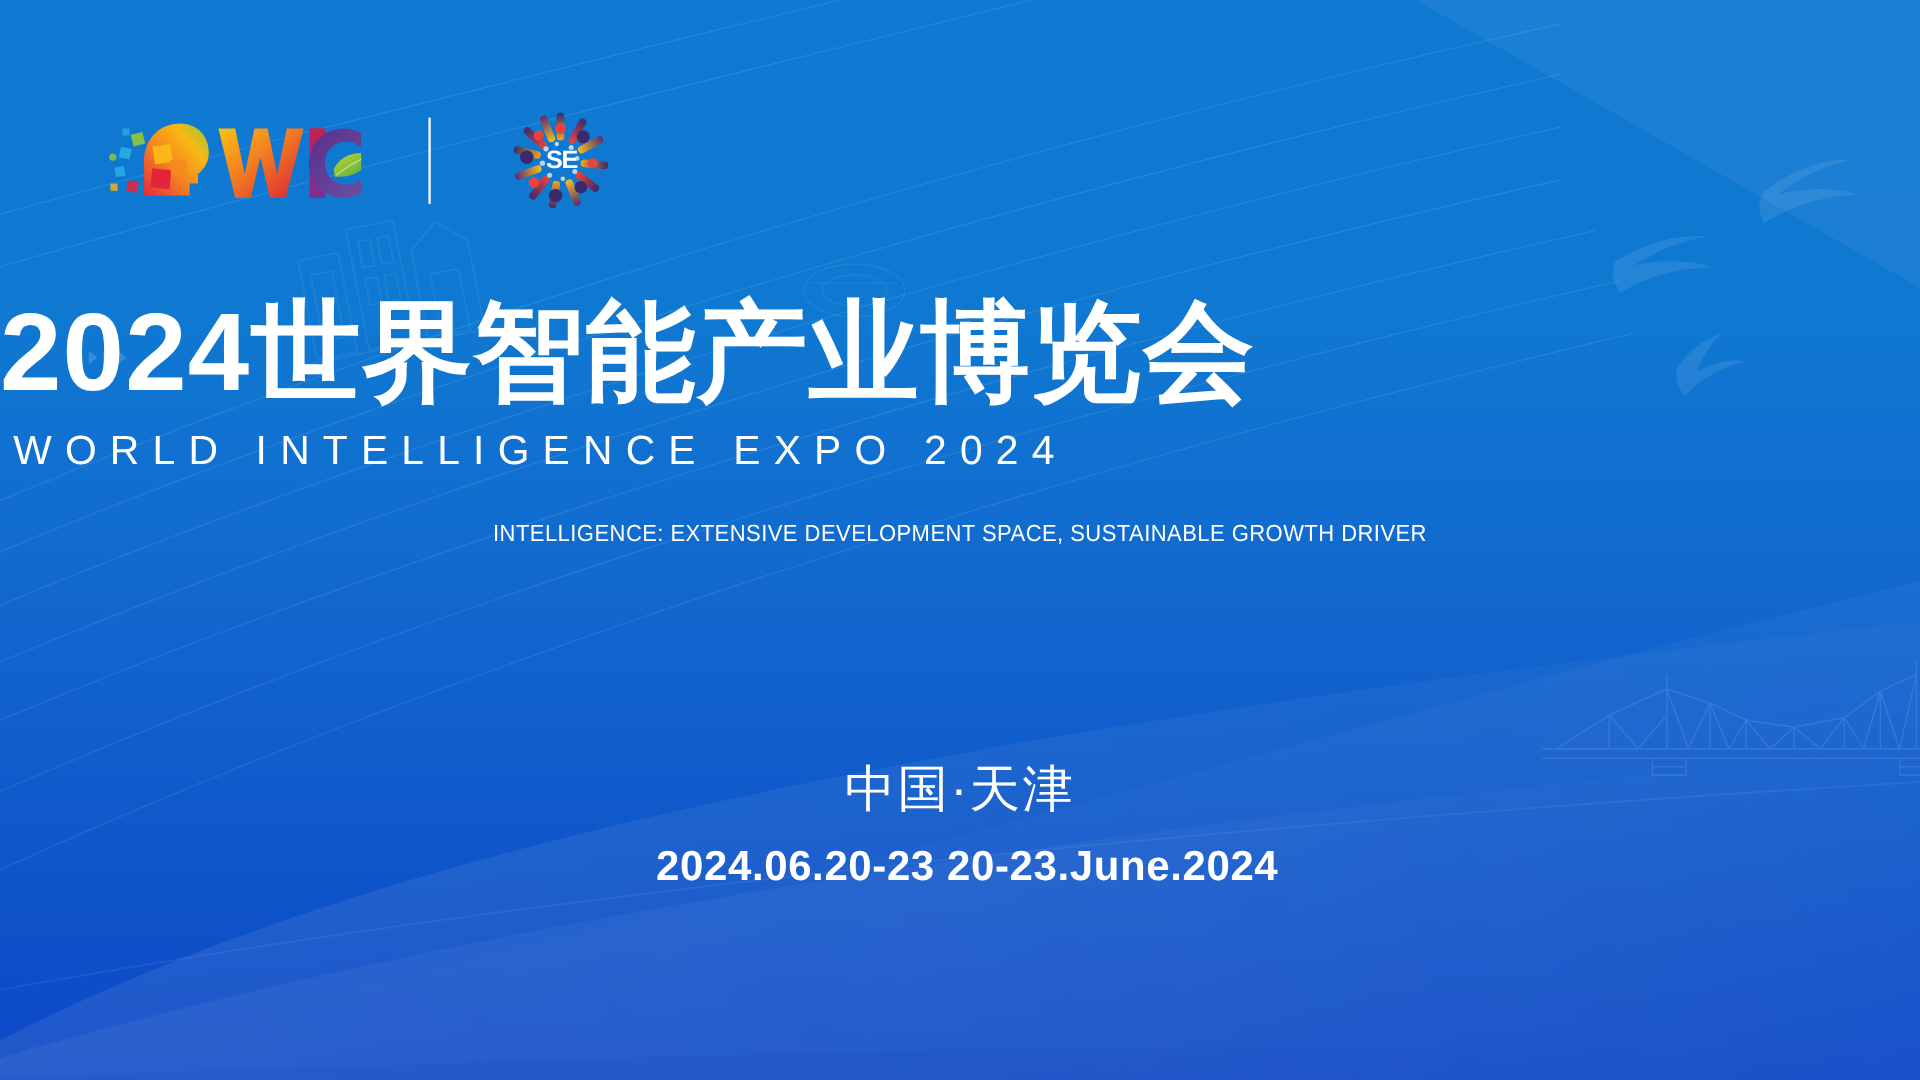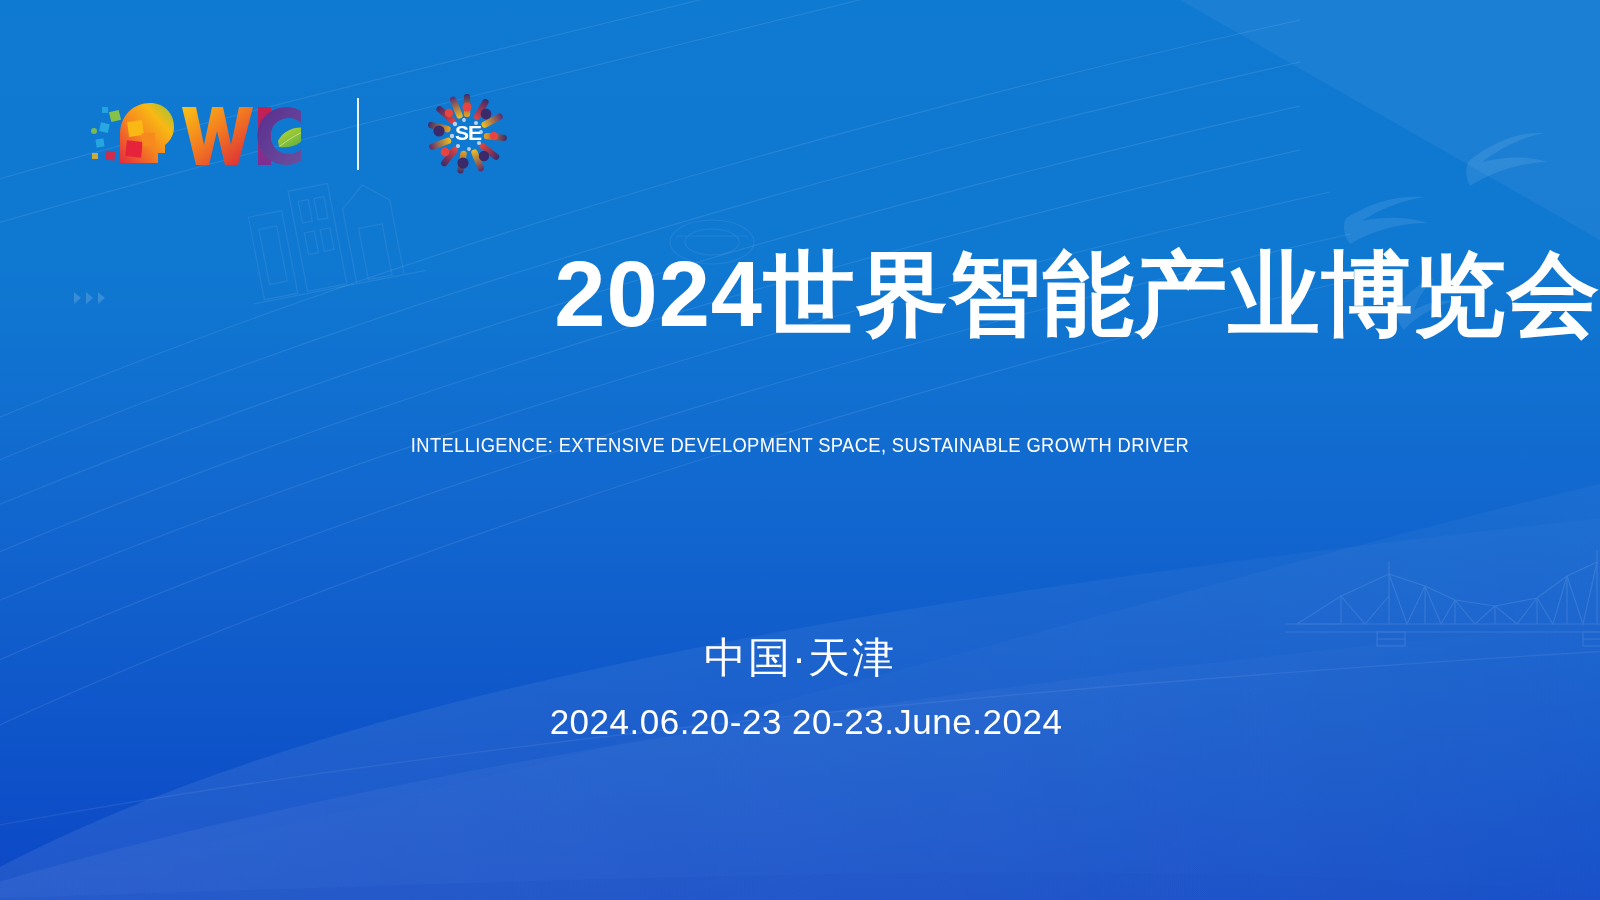--- a/index.html
+++ b/index.html
@@ -47,21 +47,21 @@
     opacity: .92;
   }
   .se-logo { display: block; width: 84px; height: 84px; }
 
   
   .titles {
     position: absolute;
     top: 246px;
     left: 0;
     width: 1600px;
-    text-align: right;
+    text-align: left;
   }
   .title-cn {
     font-size: 92px;
     line-height: 1.05;
     font-weight: 700;
     color: #ffffff;
     letter-spacing: 1px;
     white-space: nowrap;
   }
   .title-en {
@@ -110,21 +110,21 @@
   .location {
     font-size: 42px;
     font-weight: 400;
     color: #ffffff;
     letter-spacing: 2px;
     white-space: nowrap;
   }
   .dates {
     margin-top: 16px;
     font-size: 35px;
-    font-weight: 400;
+    font-weight: 700;
     color: #ffffff;
     letter-spacing: .5px;
     white-space: nowrap;
     padding-left: 12px;
   }
 </style>
 </head>
 <body>
 
 <div class="poster">
@@ -349,20 +349,21 @@
               <circle cx="-15" cy="2" r="2.2"></circle>
           </g>
           <text x="1" y="6" text-anchor="middle" font-family="'Liberation Sans', sans-serif" font-size="21" font-weight="700" fill="#ffffff" letter-spacing="-1">SE</text>
         </g>
       </svg>
     </div>
   </div>
 
   <div class="titles">
     <div class="title-cn">2024世界智能产业博览会</div>
+    <div class="title-en">WORLD INTELLIGENCE EXPO 2024</div>
   </div>
 
   <div class="slogan-block">
     <div class="slogan-en">INTELLIGENCE: EXTENSIVE DEVELOPMENT SPACE, SUSTAINABLE GROWTH DRIVER</div>
   </div>
 
   <div class="footer-info">
     <div class="location">中国·天津</div>
     <div class="dates">2024.06.20-23  20-23.June.2024</div>
   </div>

